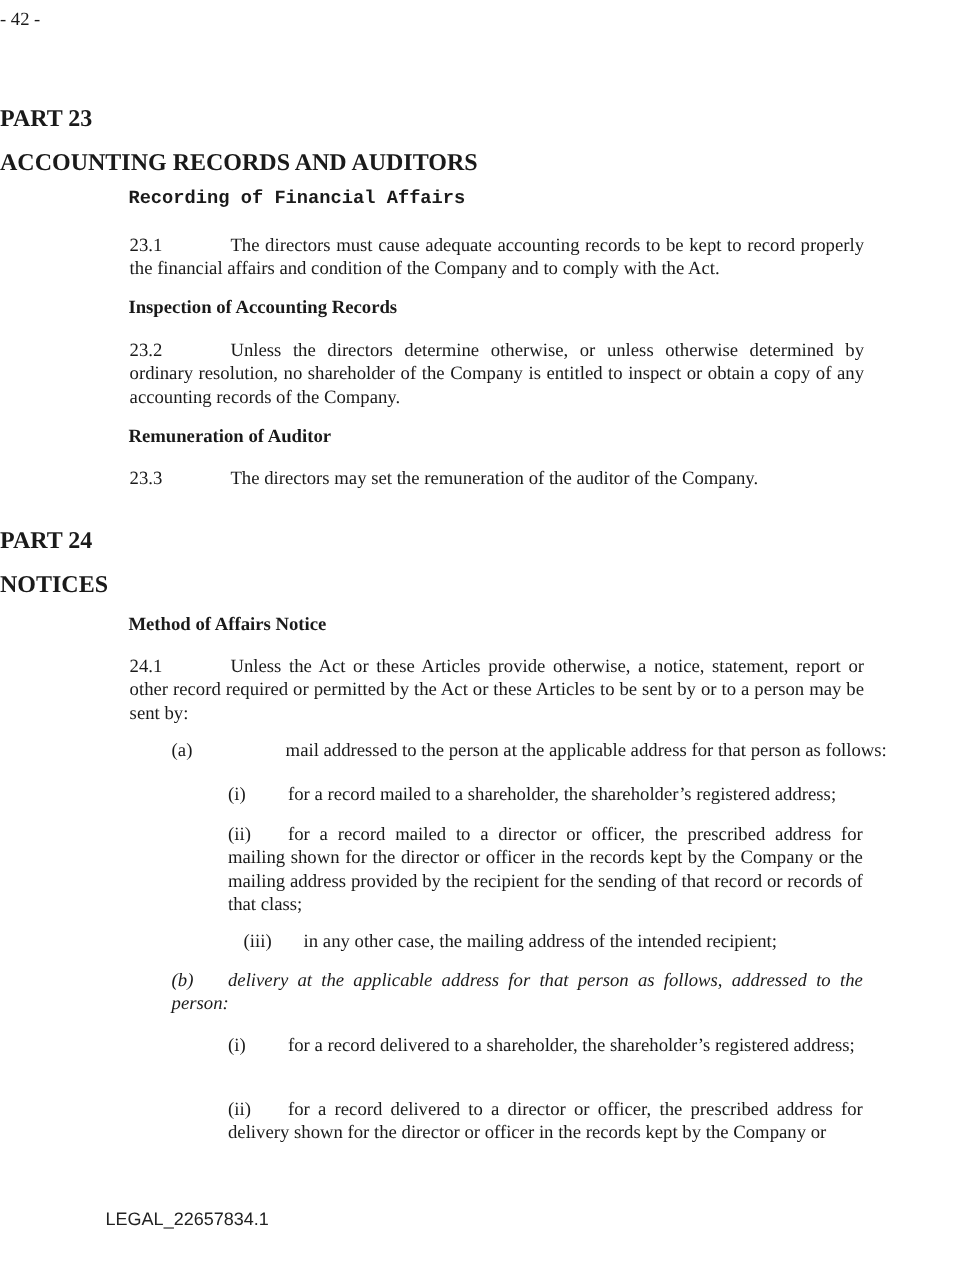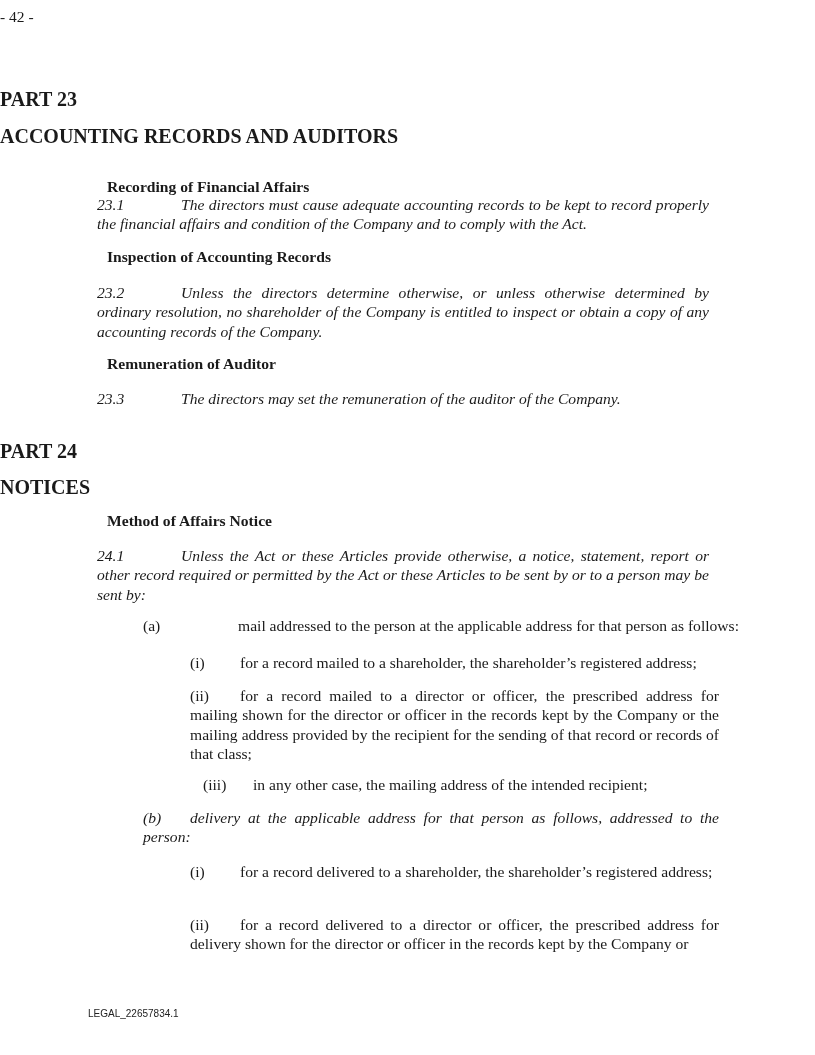--- a/index.html
+++ b/index.html
@@ -7,46 +7,46 @@
       width: 815px; height: 1055px; position: relative; overflow: hidden;
       font-family: "Liberation Serif", "DejaVu Serif", serif;
       color: #1a1a1a; font-size: 15.6px;
     }
     .abs { position: absolute; }
     .center { left: 0; width: 815px; text-align: left; }
     .page-num { top: 8px; font-size: 15.5px; }
     .part { font-weight: bold; font-size: 20px; }
     .heading { left: 107px; font-weight: bold; font-size: 15.6px; }
     .para {
-      left: 97px; width: 612px; line-height: 19.3px;
-      text-align: justify; text-align-last: left; font-style: italic;
+      left: 108px; width: 612px; line-height: 19.3px;
+      text-align: justify; text-align-last: left;
     }
     .num { display: inline-block; width: 84px; }
     .sub-a { left: 143px; width: 576px; line-height: 19.3px; text-align: justify; text-align-last: left; }
     .lbl-a { display: inline-block; width: 47px; }
     .sub-i { left: 190px; width: 529px; line-height: 19.3px; text-align: justify; text-align-last: left; }
     .lbl-i { display: inline-block; width: 50px; }
     .abs-a-label { left: 143px; }
     .abs-a-text { left: 190px; margin-left: 48px; }
     .footer {
       left: 88px; top: 1008px; font-family: "Liberation Sans", "DejaVu Sans", sans-serif;
-      font-size: 10px; color: #222;
+      font-size: 15px; color: #222;
     }
   </style>
 </head>
 <body>
 
 <div>
 
   <div class="abs center page-num">- 42 -</div>
 
   <div class="abs center part" style="top:88px;">PART 23</div>
   <div class="abs center part" style="top:125px;">ACCOUNTING RECORDS AND AUDITORS</div>
 
-  <div class="abs heading" style="top:178px;">Recording of Financial Affairs</div>
+  <div class="abs heading" style="top:156px;font-family:Liberation Mono, monospace;">Recording of Financial Affairs</div>
   <div class="abs para" style="top:195px;">
     <span class="num">23.1</span><span>The directors must cause adequate accounting records to be kept to record properly the financial affairs and condition of the Company and to comply with the Act.</span>
   </div>
 
   <div class="abs heading" style="top:248px;">Inspection of Accounting Records</div>
   <div class="abs para" style="top:283px;">
     <span class="num">23.2</span><span>Unless the directors determine otherwise, or unless otherwise determined by ordinary resolution, no shareholder of the Company is entitled to inspect or obtain a copy of any accounting records of the Company.</span>
   </div>
 
   <div class="abs heading" style="top:355px;">Remuneration of Auditor</div>

